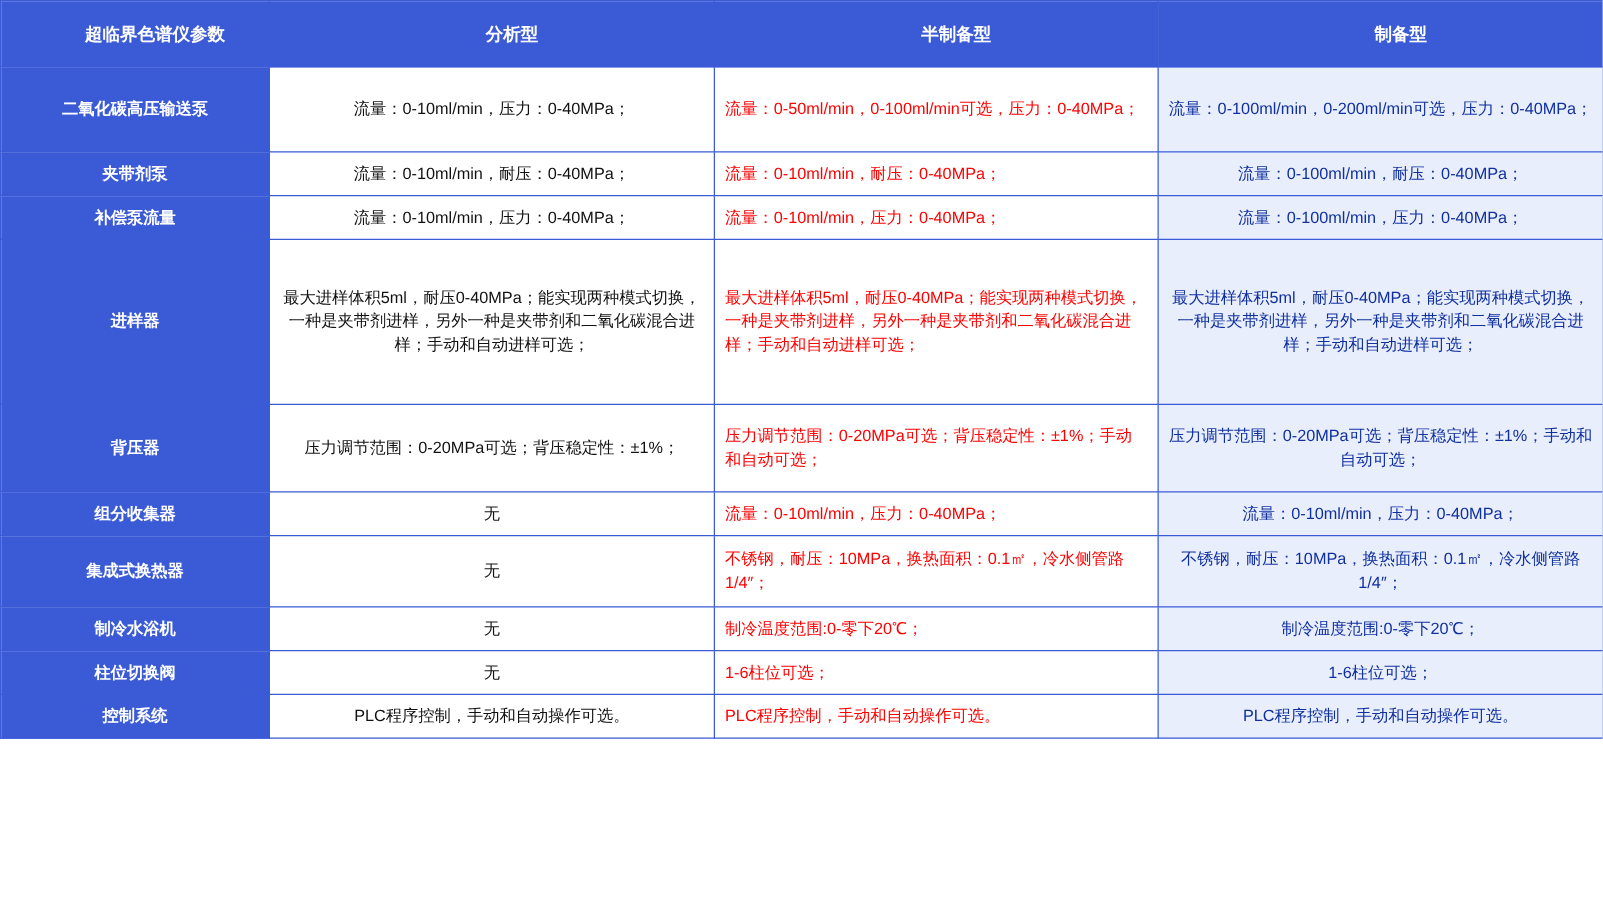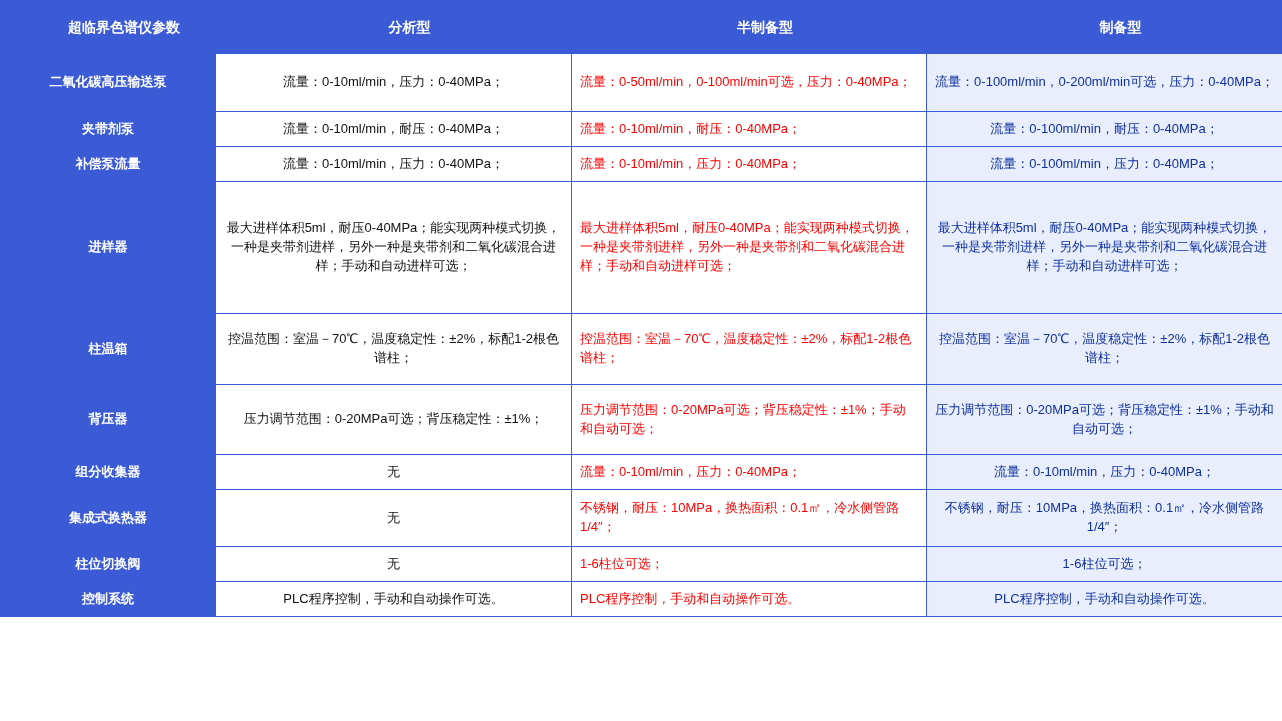--- a/index.html
+++ b/index.html
@@ -79,21 +79,21 @@
       <col class="c2">
       <col class="c3">
   </colgroup>
   <tbody id="table-body">
     <tr class="header-row">
       <td class="header-first">超临界色谱仪参数</td>
       <td>分析型</td>
       <td>半制备型</td>
       <td>制备型</td>
     </tr>
-  <tr style="height: 58px;">
+  <tr style="height: 68px;">
         <td class="row-label">二氧化碳高压输送泵</td>
         <td class="cell-analytic">流量：0-10ml/min，压力：0-40MPa；</td>
         <td class="cell-semi">流量：0-50ml/min，0-100ml/min可选，压力：0-40MPa；</td>
         <td class="cell-prep">流量：0-100ml/min，0-200ml/min可选，压力：0-40MPa；</td>
       </tr>
       <tr style="height: 35px;">
         <td class="row-label">夹带剂泵</td>
         <td class="cell-analytic">流量：0-10ml/min，耐压：0-40MPa；</td>
         <td class="cell-semi">流量：0-10ml/min，耐压：0-40MPa；</td>
         <td class="cell-prep">流量：0-100ml/min，耐压：0-40MPa；</td>
@@ -103,44 +103,44 @@
         <td class="cell-analytic">流量：0-10ml/min，压力：0-40MPa；</td>
         <td class="cell-semi">流量：0-10ml/min，压力：0-40MPa；</td>
         <td class="cell-prep">流量：0-100ml/min，压力：0-40MPa；</td>
       </tr>
       <tr style="height: 132px;">
         <td class="row-label">进样器</td>
         <td class="cell-analytic">最大进样体积5ml，耐压0-40MPa；能实现两种模式切换，一种是夹带剂进样，另外一种是夹带剂和二氧化碳混合进样；手动和自动进样可选；</td>
         <td class="cell-semi">最大进样体积5ml，耐压0-40MPa；能实现两种模式切换，一种是夹带剂进样，另外一种是夹带剂和二氧化碳混合进样；手动和自动进样可选；</td>
         <td class="cell-prep">最大进样体积5ml，耐压0-40MPa；能实现两种模式切换，一种是夹带剂进样，另外一种是夹带剂和二氧化碳混合进样；手动和自动进样可选；</td>
       </tr>
-      <tr style="height: 71px;">
-        <td class="row-label">柱温箱</td>
-        <td class="cell-analytic">控温范围：室温－70℃，温度稳定性：±2%，标配1-2根色谱柱；</td>
-        <td class="cell-semi">控温范围：室温－70℃，温度稳定性：±2%，标配1-2根色谱柱；</td>
-        <td class="cell-prep">控温范围：室温－70℃，温度稳定性：±2%，标配1-2根色谱柱；</td>
-      </tr>
       <tr style="height: 70px;">
         <td class="row-label">背压器</td>
         <td class="cell-analytic">压力调节范围：0-20MPa可选；背压稳定性：±1%；</td>
         <td class="cell-semi">压力调节范围：0-20MPa可选；背压稳定性：±1%；手动和自动可选；</td>
         <td class="cell-prep">压力调节范围：0-20MPa可选；背压稳定性：±1%；手动和自动可选；</td>
       </tr>
       <tr style="height: 35px;">
         <td class="row-label">组分收集器</td>
         <td class="cell-analytic">无</td>
         <td class="cell-semi">流量：0-10ml/min，压力：0-40MPa；</td>
         <td class="cell-prep">流量：0-10ml/min，压力：0-40MPa；</td>
       </tr>
       <tr style="height: 57px;">
         <td class="row-label">集成式换热器</td>
         <td class="cell-analytic">无</td>
         <td class="cell-semi">不锈钢，耐压：10MPa，换热面积：0.1㎡，冷水侧管路1/4″；</td>
         <td class="cell-prep">不锈钢，耐压：10MPa，换热面积：0.1㎡，冷水侧管路1/4″；</td>
       </tr>
+      <tr style="height: 35px;">
+        <td class="row-label">制冷水浴机</td>
+        <td class="cell-analytic">无</td>
+        <td class="cell-semi">制冷温度范围:0-零下20℃；</td>
+        <td class="cell-prep">制冷温度范围:0-零下20℃；</td>
+      </tr>
       <tr style="height: 35px; margin-top: 27px;">
         <td class="row-label">柱位切换阀</td>
         <td class="cell-analytic">无</td>
         <td class="cell-semi">1-6柱位可选；</td>
         <td class="cell-prep">1-6柱位可选；</td>
       </tr>
       <tr style="height: 35px;">
         <td class="row-label">控制系统</td>
         <td class="cell-analytic">PLC程序控制，手动和自动操作可选。</td>
         <td class="cell-semi">PLC程序控制，手动和自动操作可选。</td>

